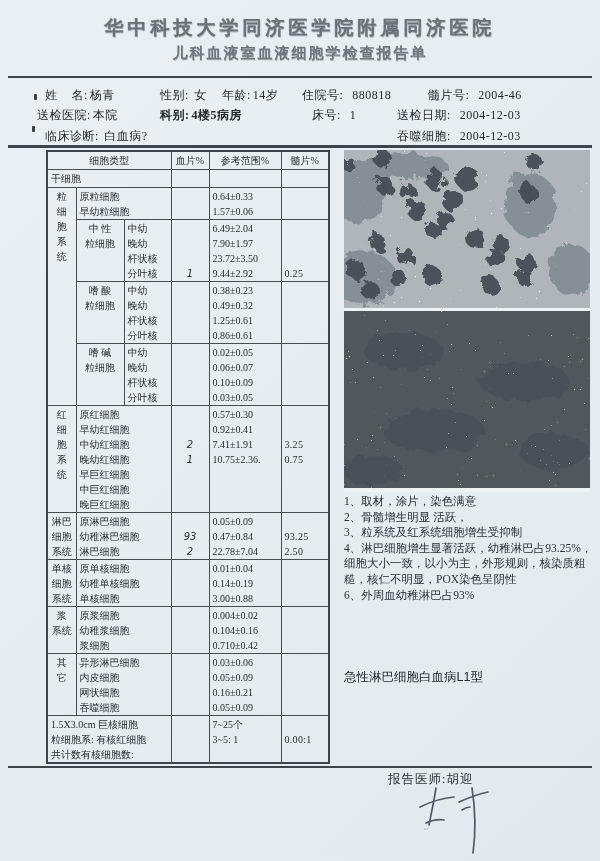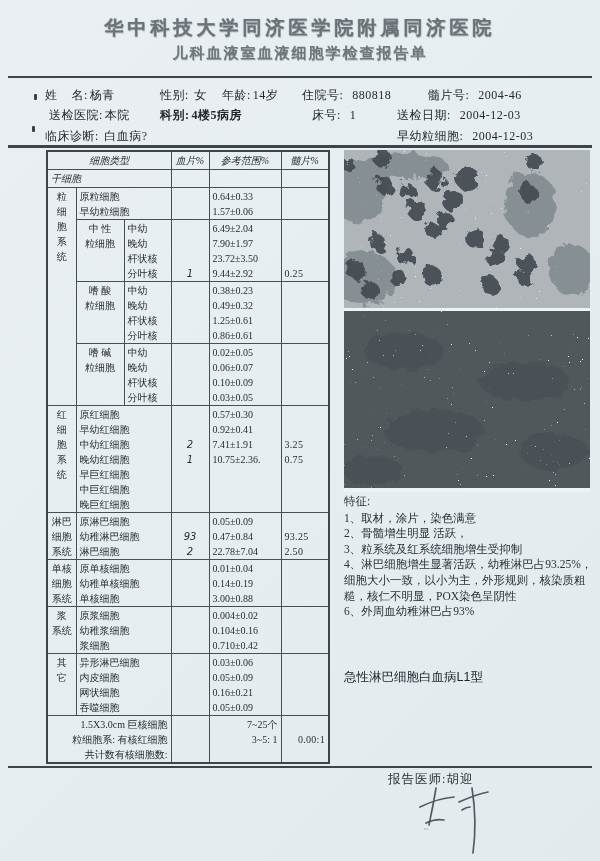--- a/index.html
+++ b/index.html
@@ -24,22 +24,22 @@
   td.sys{vertical-align:middle;text-align:center;padding:0;}
   td.sub{vertical-align:middle;text-align:center;}
   .lh40{line-height:40px;}
   .lh20{line-height:20px;}
   .lh15{line-height:15.5px;}
   .lh19{line-height:19px;}
   .lh24{line-height:24px;}
   td.hand{font-family:"DejaVu Sans",sans-serif;font-style:italic;color:#414d58;text-align:center;font-size:10.5px;}
   td.mar{color:#59636c;font-size:9px;letter-spacing:0.3px;margin-top:19px;}
   td.stemlbl{padding-left:34px;}
-  tr.rh18{height:18px;font-style:italic;}
-  td.foot{line-height:16.6px;padding-top:2px;text-align:right;}
+  tr.rh18{height:18px;}
+  td.foot{line-height:16.6px;padding-top:2px;}
   .photo{position:absolute;left:344px;background:#edf2f4;}
   .features{position:absolute;left:344px;top:494px;width:252px;font-size:11.5px;line-height:15.6px;color:#2a3036;}
   .features .ftitle{margin-bottom:1px;}
   .diag{position:absolute;left:344px;top:668px;font-family:"Liberation Sans","DejaVu Sans",sans-serif;
     font-size:12.5px;line-height:19px;color:#20262c;}
   .physician{position:absolute;left:388px;top:771px;font-size:12.5px;letter-spacing:1px;color:#2a3036;}
   .sig{position:absolute;left:412px;top:779px;}
   .tick{position:absolute;width:3px;height:6px;background:#3a4046;border-radius:1px;}
 </style>
 </head>
@@ -51,27 +51,27 @@
   <div class="abs title1">华中科技大学同济医学院附属同济医院</div>
   <div class="abs rule" style="top:76px;left:8px;width:584px;"></div>
 
   <div>
     <span class="pitem" style="left:45px;top:87px;"><span class="lab">姓    名:</span><span>杨青</span></span>
     <span class="pitem" style="left:160px;top:87px;"><span class="lab">性别:</span> <span>女</span></span>
     <span class="pitem" style="left:222px;top:87px;"><span class="lab">年龄:</span><span>14岁</span></span>
     <span class="pitem" style="left:302px;top:87px;"><span class="lab">住院号:</span>  <span>880818</span></span>
     <span class="pitem" style="left:428px;top:87px;"><span class="lab">髓片号:</span>  <span>2004-46</span></span>
 
-    <span class="pitem" style="left:49px;top:107px;"><span class="lab">送检医院:</span><span>本院</span></span>
+    <span class="pitem" style="left:37px;top:107px;"><span class="lab">送检医院:</span><span>本院</span></span>
     <span class="pitem" style="left:160px;top:107px;font-weight:bold;"><span class="lab">科别:</span><span>4楼5病房</span></span>
     <span class="pitem" style="left:312px;top:107px;"><span class="lab">床号:</span>  <span>1</span></span>
     <span class="pitem" style="left:397px;top:107px;"><span class="lab">送检日期:</span>  <span>2004-12-03</span></span>
 
     <span class="pitem" style="left:45px;top:128px;"><span class="lab">临床诊断:</span> <span>白血病?</span></span>
-    <span class="pitem" style="left:397px;top:128px;"><span class="lab">早幼粒细胞:</span>  <span>2004-12-03</span></span>
+    <span class="pitem" style="left:397px;top:128px;"><span class="lab">吞噬细胞:</span>  <span>2004-12-03</span></span>
   </div>
 
   <div class="abs rule" style="top:145px;left:8px;width:584px;height:3px;"></div>
   <div class="tick" style="left:34px;top:94px;"></div>
   <div class="tick" style="left:32px;top:126px;"></div>
 
   <table class="cyto">
     <colgroup>
       <col style="width:29px">
         <col style="width:48px">
@@ -322,21 +322,20 @@
           <ellipse cx="180" cy="70" rx="45" ry="20"></ellipse>
         <ellipse cx="90" cy="120" rx="50" ry="22"></ellipse>
           <ellipse cx="210" cy="140" rx="35" ry="18"></ellipse>
         <ellipse cx="30" cy="160" rx="30" ry="15"></ellipse>
       </g>
       <rect width="246" height="177" fill="#343c42" filter="url(#speck2)" opacity="0.85"></rect>
     </svg>
   </div>
 
   <div class="features">
-    <div class="ftitle">特征:</div>
     <div>1、取材，涂片，染色满意</div>
     <div>2、骨髓增生明显 活跃，</div>
     <div>3、粒系统及红系统细胞增生受抑制</div>
     <div>4、淋巴细胞增生显著活跃，幼稚淋巴占93.25%，细胞大小一致，以小为主，外形规则，核染质粗糙，核仁不明显，POX染色呈阴性</div>
     <div>6、外周血幼稚淋巴占93%</div>
   </div>
 
   <div class="diag">
     <div>急性淋巴细胞白血病L1型</div>
   </div>

